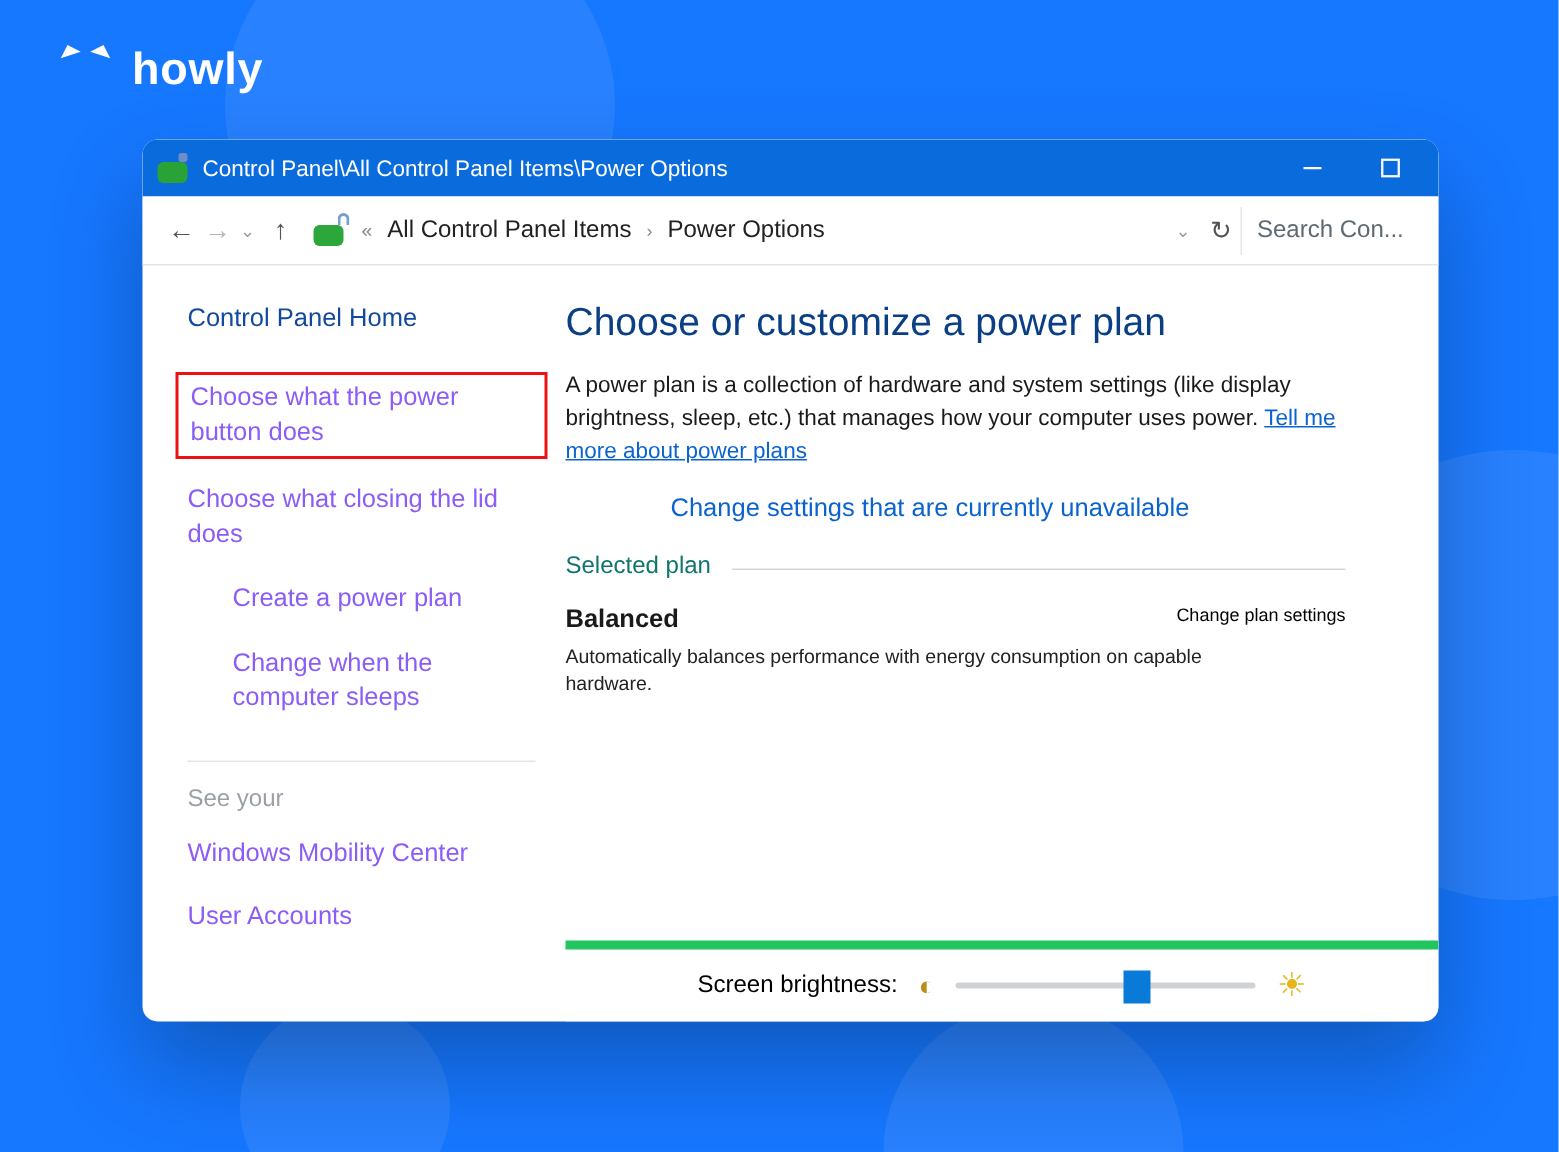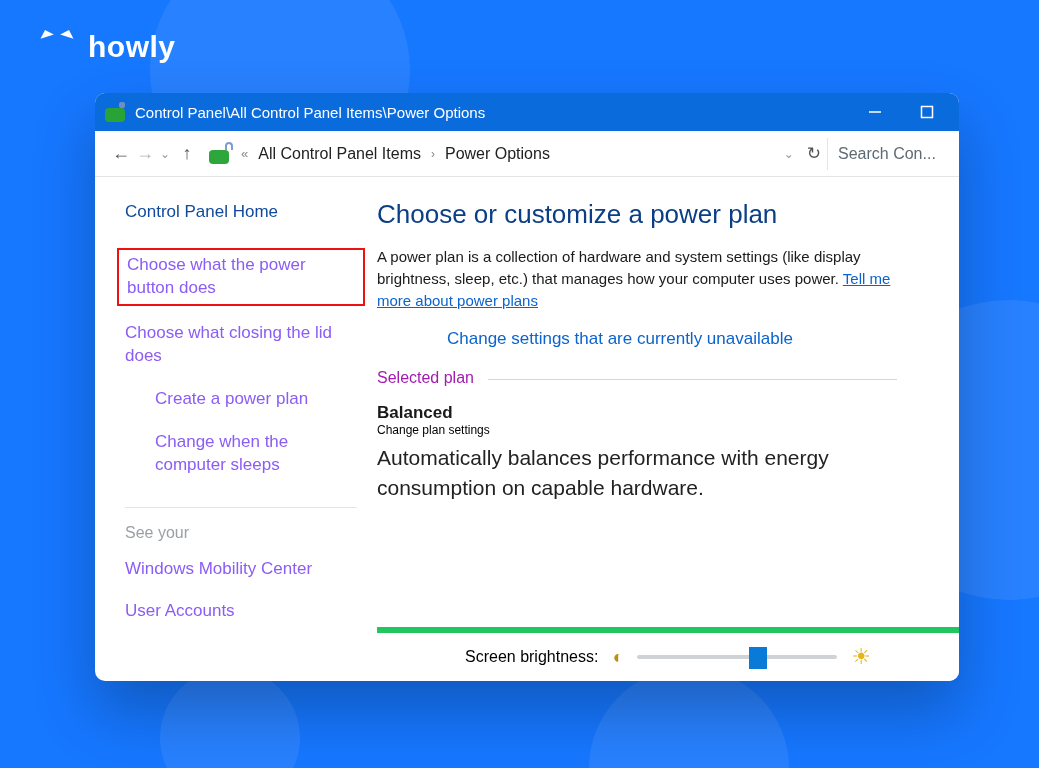--- a/index.html
+++ b/index.html
@@ -79,27 +79,27 @@
   .side-ico { width:20px; height:20px; flex:0 0 20px; position:relative; top:2px; }
   .moon-ico{ width:18px;height:18px;border-radius:50%;background:#bdbdbd;
     box-shadow: inset -4px -2px 0 0 #8a8a8a; }
   .divider { height:1px; background:#e5e5e5; margin:30px 0 16px; }
   .see-also { color:#9aa0a6; font-size:16px; margin-bottom:16px; }
   .main { flex:1; padding:22px 4px 0 0; color:#1a1a1a; }
   .h1 { color:#0b3f85; font-size:26px; font-weight:400; margin-bottom:16px; }
   .para { font-size:15px; line-height:1.45; max-width:520px; }
   .link { color:#0b63ce; text-decoration:underline; }
   .shield-row { display:flex; gap:10px; align-items:flex-start; margin:18px 0 20px; }
-  .section-hdr { font-size:16px; color:#a21caf; margin-bottom:2px; }
+  .section-hdr { font-size:16px; color:#0f766e; margin-bottom:2px; }
   .section-line { display:flex; align-items:center; gap:14px; }
   .section-line hr { flex:1; border:none; border-top:1px solid #d6d6d6; }
-  .plan-row { display:flex; justify-content:space-between; align-items:flex-start; margin:14px 0 6px; max-width:520px;flex-direction:column; }
+  .plan-row { display:flex; justify-content:space-between; align-items:flex-start; margin:14px 0 6px; max-width:520px; }
   .plan-name { font-weight:700; font-size:17px; }
   .plan-link { color:#000000; font-size:12px; }
-  .plan-desc { font-size:21px; max-width:480px; line-height:1.4; color:#222; }
+  .plan-desc { font-size:13px; max-width:480px; line-height:1.4; color:#222; }
   .footer {
     position:absolute; left:282px; right:0; bottom:0; height:54px;
     border-top:6px solid #22c55e; display:flex; align-items:center;
     justify-content:center; gap:14px; padding:0 20px; background:#fff;
   }
   .footer-label { font-size:16px; }
   .small-sun { font-size:18px; color:#b98f18; }
   .big-sun { font-size:22px; color:#e5b51a; }
   .slider { position:relative; width:200px; height:14px; }
   .track { position:absolute; left:0; right:0; top:5px; height:4px; background:#d0d3d6; border-radius:2px; }

